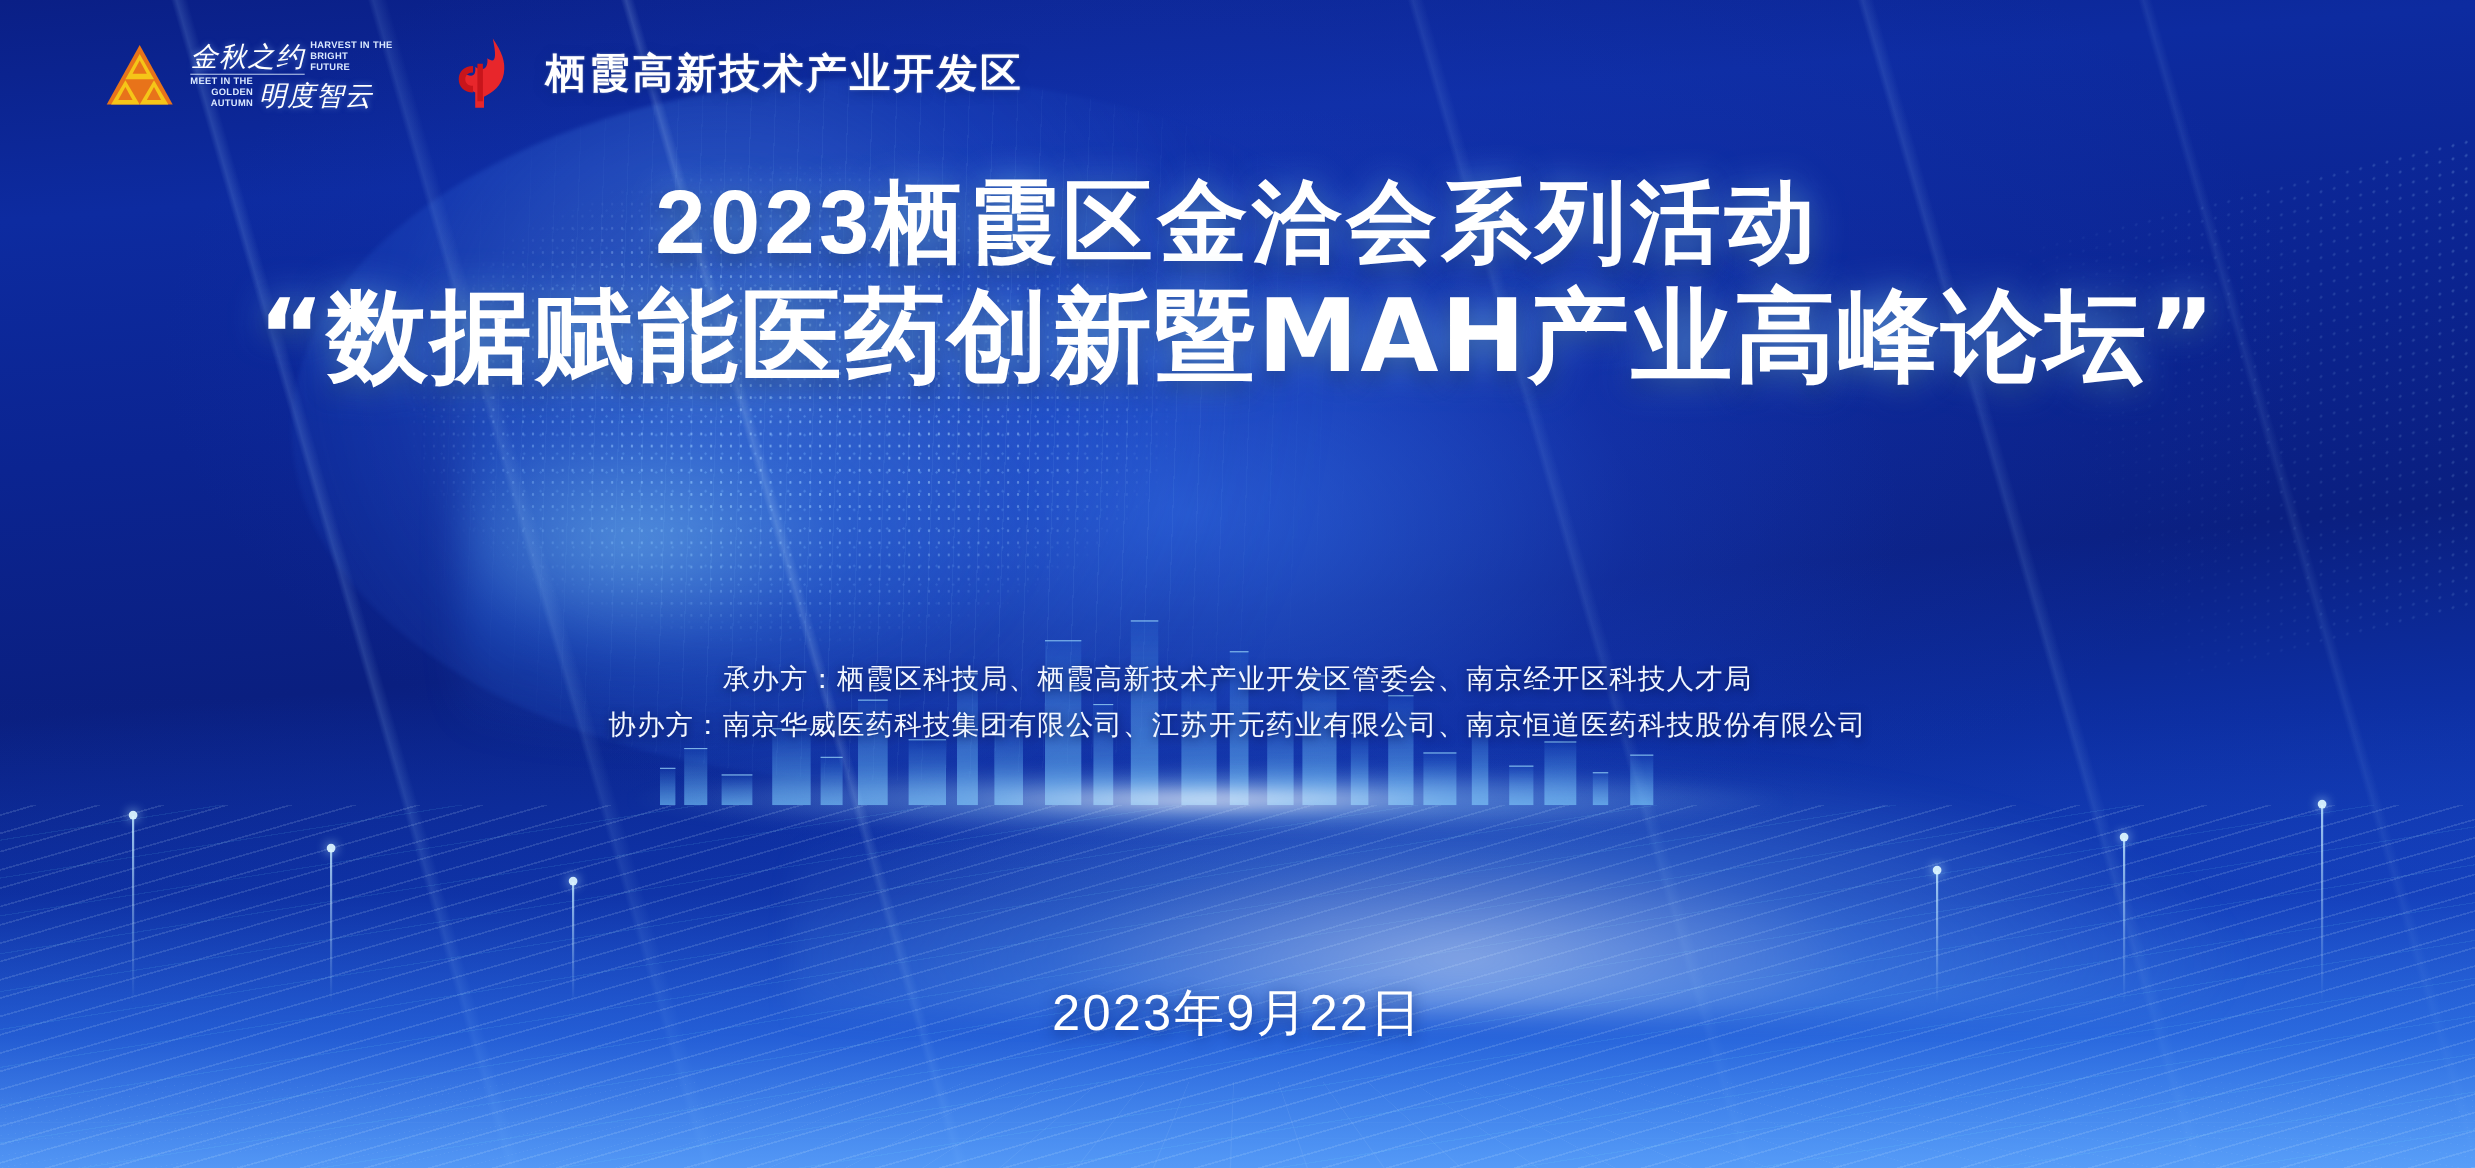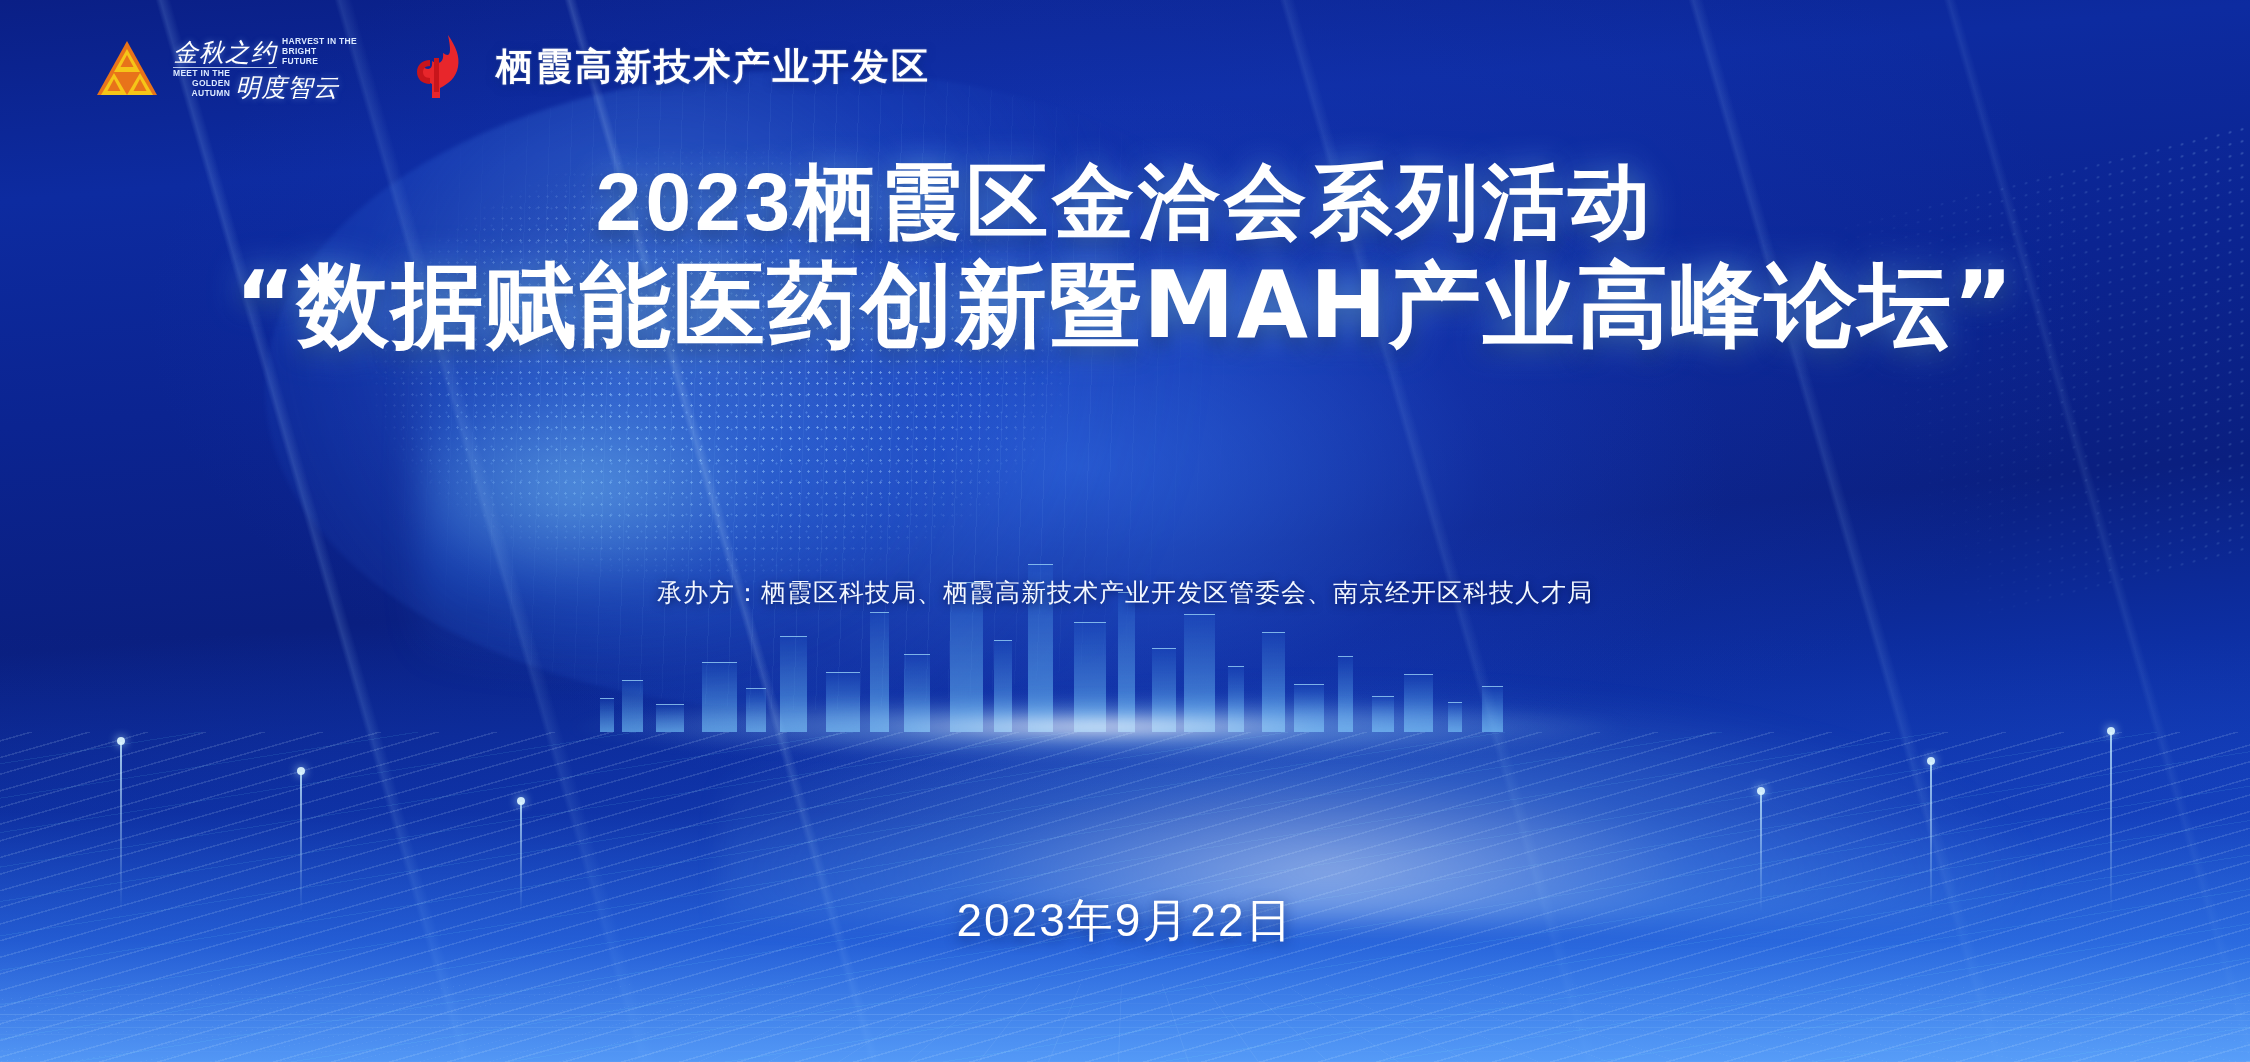--- a/index.html
+++ b/index.html
@@ -171,21 +171,21 @@
   
   .org{
     position:absolute; left:0; width:100%; top:572px;
     text-align:center; color:#f2f7ff;
     font-size:25px; line-height:42px; letter-spacing:1px;
     font-family:"DejaVu Sans","Liberation Sans",sans-serif;
     text-shadow:0 2px 9px rgba(4,20,80,.95);
   }
   .org div{ white-space:nowrap; }
   .org .l1{ padding-left:0px; }
-  .org .l2{ padding-left:0px; }
+  .org .l2{ padding-left:0px;margin-top:24px; }
   .org .l3{ padding-left:0px; }
   .org .l4{ padding-left:26px; }
 
   
   .date{
     position:absolute; left:0; width:100%; top:890px;
     text-align:center; color:#ffffff;
     font-size:46px; letter-spacing:2px; font-weight:400;
     font-family:Liberation Sans, sans-serif;
     text-shadow:0 3px 14px rgba(10,40,120,.85);
@@ -290,17 +290,18 @@
     </div>
   </div>
 
   <div class="title-wrap">
     <div class="title-1">2023栖霞区金洽会系列活动</div>
     <div class="title-2">“数据赋能医药创新暨MAH产业高峰论坛”</div>
   </div>
 
   <div class="org">
     <div class="l2">承办方：栖霞区科技局、栖霞高新技术产业开发区管委会、南京经开区科技人才局</div>
+    <div class="l3">协办方：南京华威医药科技集团有限公司、江苏开元药业有限公司、南京恒道医药科技股份有限公司</div>
   </div>
 
   <div class="date">2023年9月22日</div>
 
 </div>
 
 </body></html>

